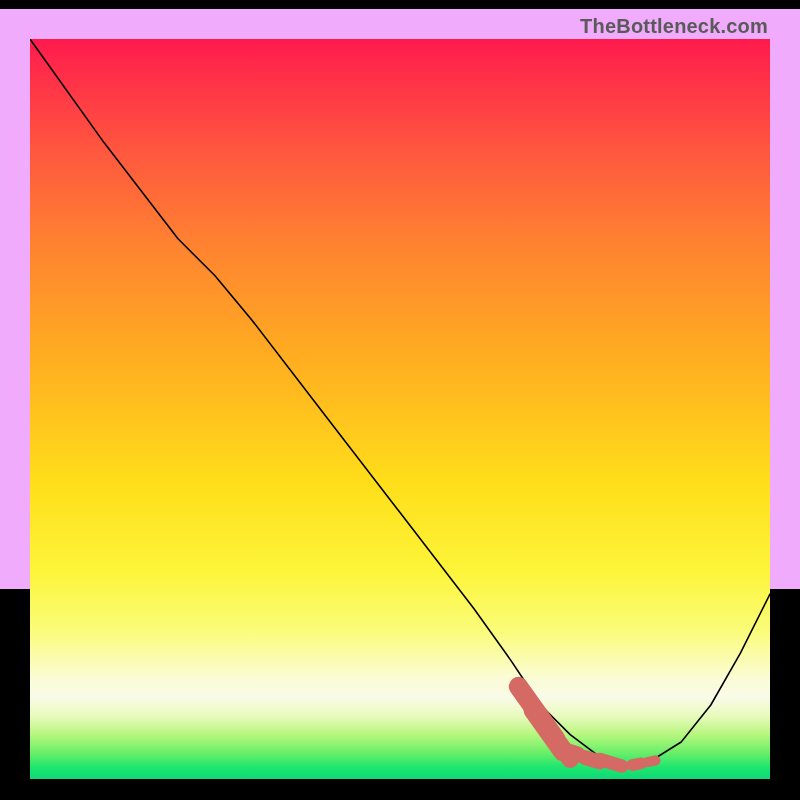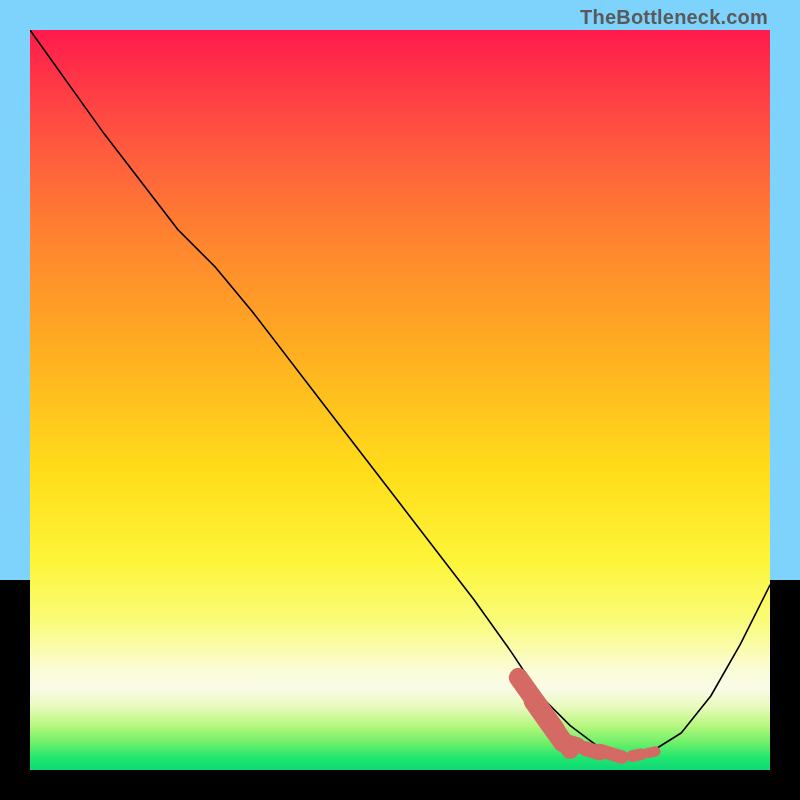--- a/index.html
+++ b/index.html
@@ -1,18 +1,18 @@
 <!DOCTYPE html>
 <html><head>
 <meta charset="utf-8">
 <style>
   * { margin: 0; padding: 0; box-sizing: border-box; }
   html, body { width: 800px; height: 800px; overflow: hidden; background: #000; }
   .frame {
-    width: 800px; height: 580px; background: #7dd3fc; position: relative;
+    width: 800px; height: 580px; background: #f0abfc; position: relative; margin-top: 9px;
   }
   .plot {
     position: absolute;
     left: 30px; top: 30px; width: 740px; height: 740px;
     overflow: hidden;
   }
   .bg {
     position: absolute; inset: 0;
   }
   .bg .grad-top {

